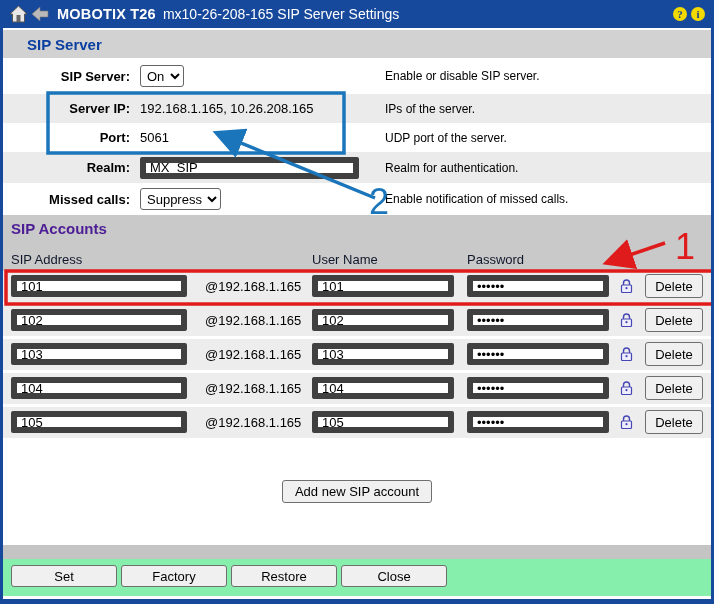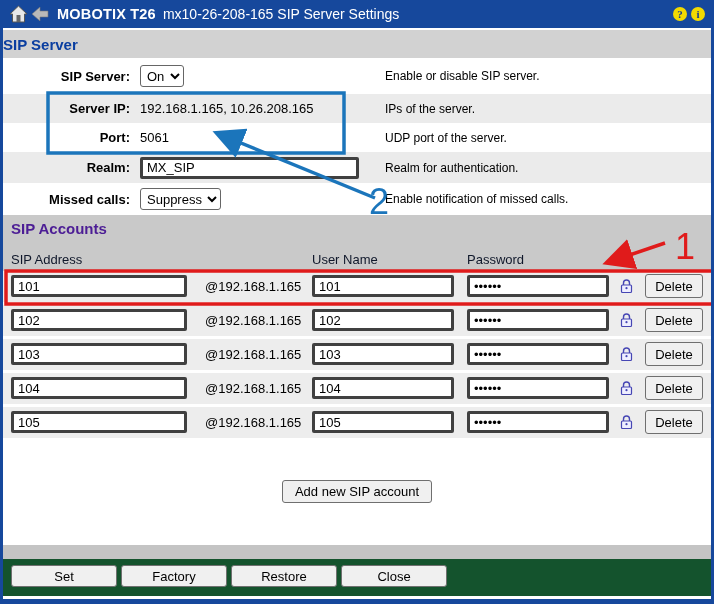--- a/index.html
+++ b/index.html
@@ -21,37 +21,37 @@
   .titlebar-right { margin-left:auto; display:flex; gap:4px; align-items:center; }
   .help-circle {
     width:14px; height:14px; border-radius:50%; background:#f2da00; color:#163a8c;
     font-size:11px; font-weight:bold; display:flex; align-items:center; justify-content:center;
     font-family:"Liberation Serif", serif;
   }
   .gap-line { height:2px; background:#fff; }
   
   .section-header {
     height:28px; background:#d2d2d2; color:#0a3ea0; font-weight:bold; font-size:15px;
-    display:flex; align-items:center; padding-left:0;
+    display:flex; align-items:center; padding-left:24px;
   }
   
   .form-row { position:relative; display:flex; align-items:center; }
   .form-row.alt { background:#ebebeb; }
   .form-row .lbl {
     width:127px; text-align:right; font-weight:bold; font-size:13px; color:#000; flex:0 0 127px;
   }
   .form-row .ctrl { margin-left:10px; font-size:13px; color:#000; }
   .form-row .desc { position:absolute; left:382px; font-size:12px; color:#000; }
   select.mx-select {
     font-family:"Liberation Sans", sans-serif; font-size:13px; height:22px;
     border:1px solid #666; border-radius:3px; background:#fff; padding:0 2px;
   }
   input.mx-input {
     font-family:"Liberation Sans", sans-serif; font-size:13px; height:22px;
-    border:3px solid #404040; border-radius:2px; padding:0 4px; background:#fff; color:#000;
+    border:6px solid #404040; border-radius:2px; padding:0 4px; background:#fff; color:#000;
   }
   .row-sipserver { height:36px; background:#fff;border-radius:7px; }
   .row-serverip  { height:29px; }
   .row-port      { height:29px; background:#fff; }
   .row-realm     { height:31px; }
   .row-missed    { height:32px; background:#fff; }
   .realm-input { width:219px; }
   
   .accounts-band { height:56px; background:#c9c9c9; position:relative; }
   .accounts-band .section-title {
@@ -70,21 +70,21 @@
   .account-row .f-del  { position:absolute; left:642px; top:3px; }
   .btn {
     font-family:"Liberation Sans", sans-serif; font-size:13px; background:#f0f0f0;
     border:1px solid #6f6f6f; border-radius:3px; color:#000; cursor:pointer; padding:2px 8px;
   }
   .btn-delete { width:58px; height:24px; }
   .add-btn-wrap { text-align:center; margin-top:42px; height:65px; }
   .btn-add { height:23px; padding:2px 12px; }
   
   .footer-strip { height:14px; background:#c4c4c4; }
-  .footer-bar { height:37px; background:#14532d; padding:6px 0 0 8px; display:flex; gap:4px; }
+  .footer-bar { height:37px; background:#86efac; padding:6px 0 0 8px; display:flex; gap:4px; }
   .btn-footer { width:106px; height:22px; }
   
   .anno { position:absolute; left:0; top:0; width:714px; height:604px; pointer-events:none; }
 </style>
 </head>
 <body>
 
 <div class="page">
 
   <div class="titlebar">

